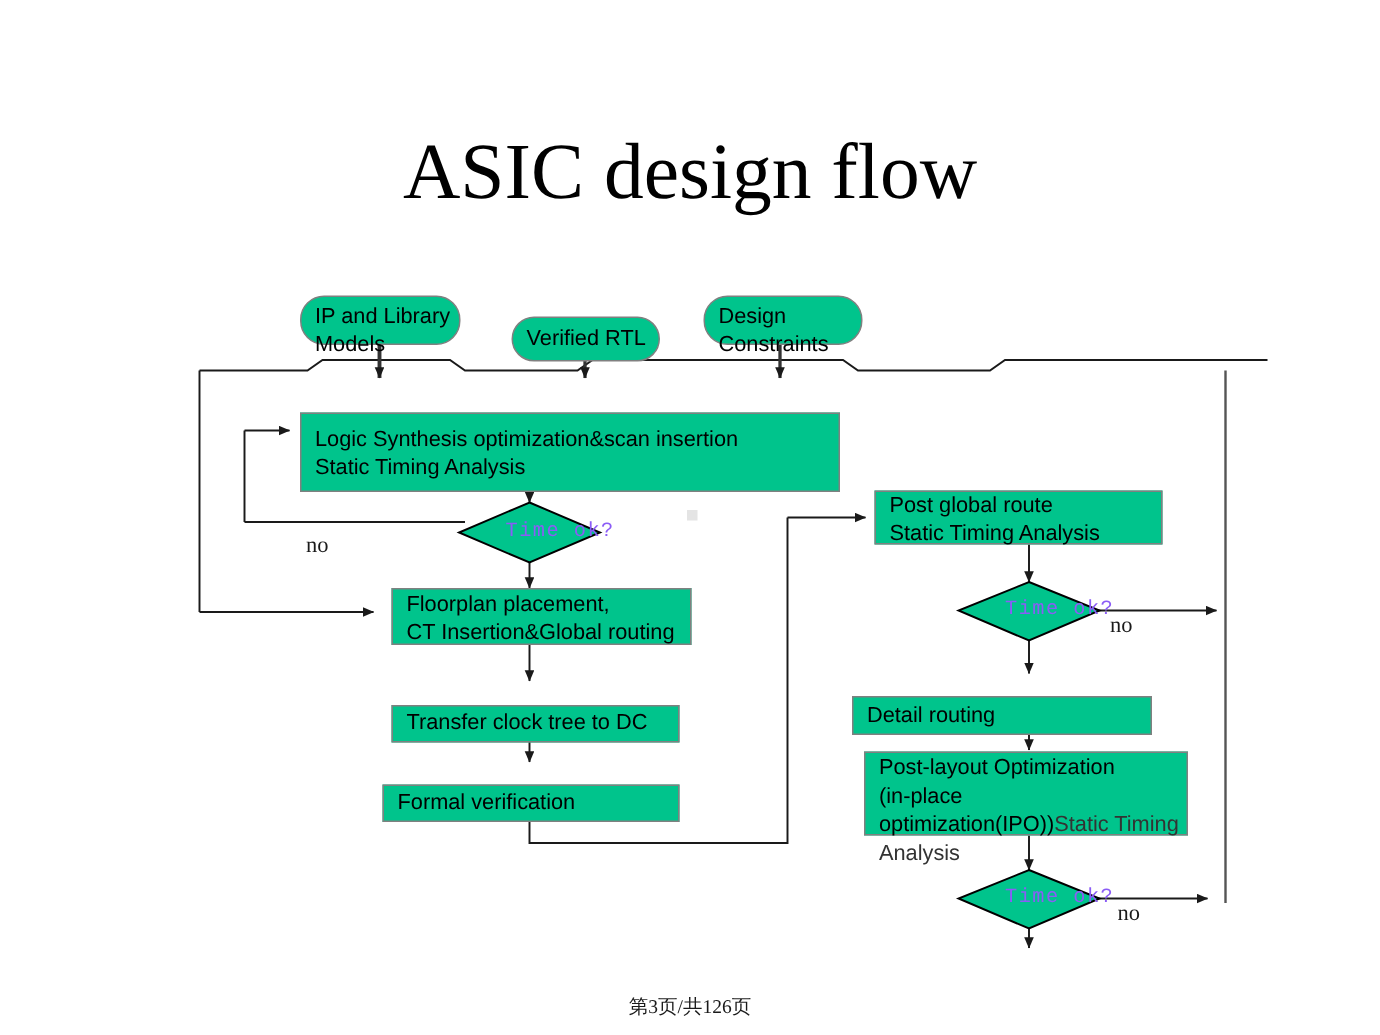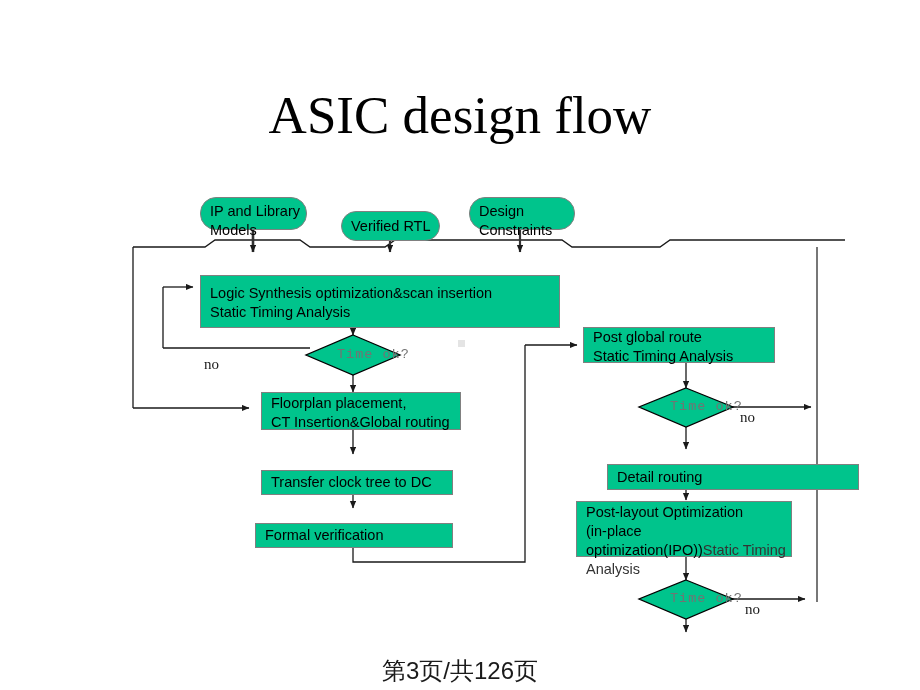--- a/index.html
+++ b/index.html
@@ -39,22 +39,22 @@
     white-space: nowrap;
   }
 
   
   #page-footer {
     position: absolute;
     left: 0;
     top: 659px;
     width: 920px;
     text-align: center;
-    font-family: Liberation Sans, sans-serif;
-    font-size: 24px;
+    font-family: Liberation Serif, serif;
+    font-size: 13px;
     line-height: 24px;
     color: #1a1a1a;
   }
 
   
   #diagram {
     position: absolute;
     left: 0;
     top: 0;
     width: 920px;
@@ -86,21 +86,21 @@
   }
   .node .dim {
     color: #333333;
   }
 
   .decision-label {
     position: absolute;
     font-family: "Liberation Mono", "DejaVu Sans Mono", monospace;
     font-size: 13.5px;
     line-height: 16px;
-    color: #737373;
+    color: #8b5cf6;
     white-space: nowrap;
     letter-spacing: 1px;
   }
 
   .edge-label {
     position: absolute;
     font-family: "Liberation Serif", "DejaVu Serif", serif;
     font-size: 15px;
     line-height: 17px;
     color: #1a1a1a;
@@ -198,21 +198,21 @@
   <div class="node" style="left:261px; top:392px; width:200px; height:38px; padding-top:1px;">Floorplan placement,
 CT Insertion&amp;Global routing</div>
 
   <div class="node vcenter" style="left:261px; top:459px; width:192px; height:25px; padding-left:9px;">Transfer clock tree to DC</div>
 
   <div class="node vcenter" style="left:255px; top:512px; width:198px; height:25px; padding-left:9px;">Formal verification</div>
 
   <div class="node" style="left:583px; top:327px; width:192px; height:36px; padding-top:0px;">Post global route
 Static Timing Analysis</div>
 
-  <div class="node vcenter" style="left:607px; top:453px; width:252px; height:26px; padding-left:9px;text-align:center;">Detail routing</div>
+  <div class="node vcenter" style="left:568px; top:453px; width:200px; height:26px; padding-left:9px;text-align:center;">Detail routing</div>
 
   <div class="node" style="left:576px; top:501px; width:216px; height:56px; padding-top:1px;"><span>Post-layout Optimization
 (in-place optimization(IPO))</span><span class="dim">Static Timing Analysis</span></div>
 
 
   <div class="decision-label" style="left:337px; top:347px;">Time ok?</div>
 
   <div class="decision-label" style="left:670px; top:399px;">Time ok?</div>
 
   <div class="decision-label" style="left:670px; top:591px;">Time ok?</div>

